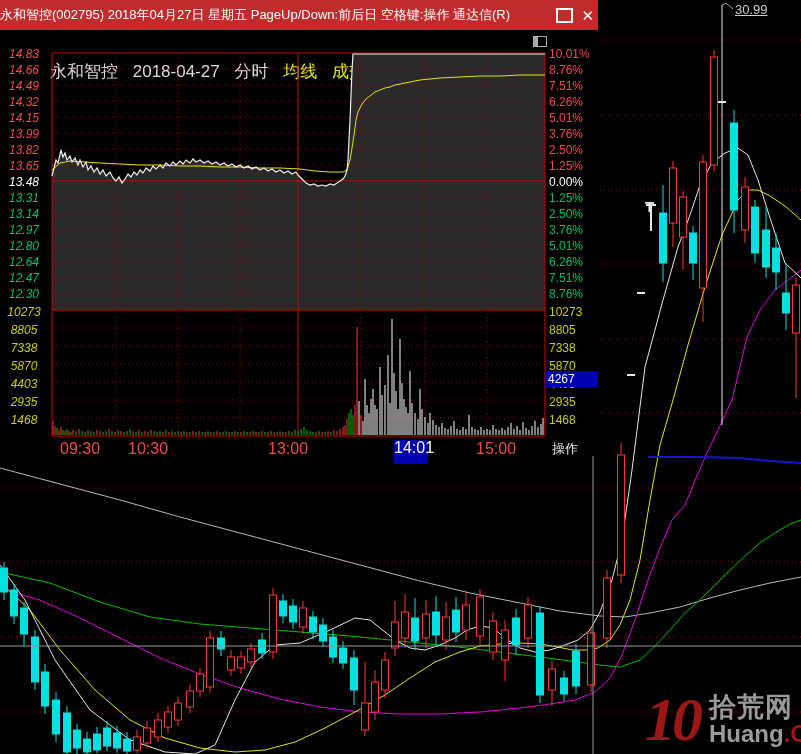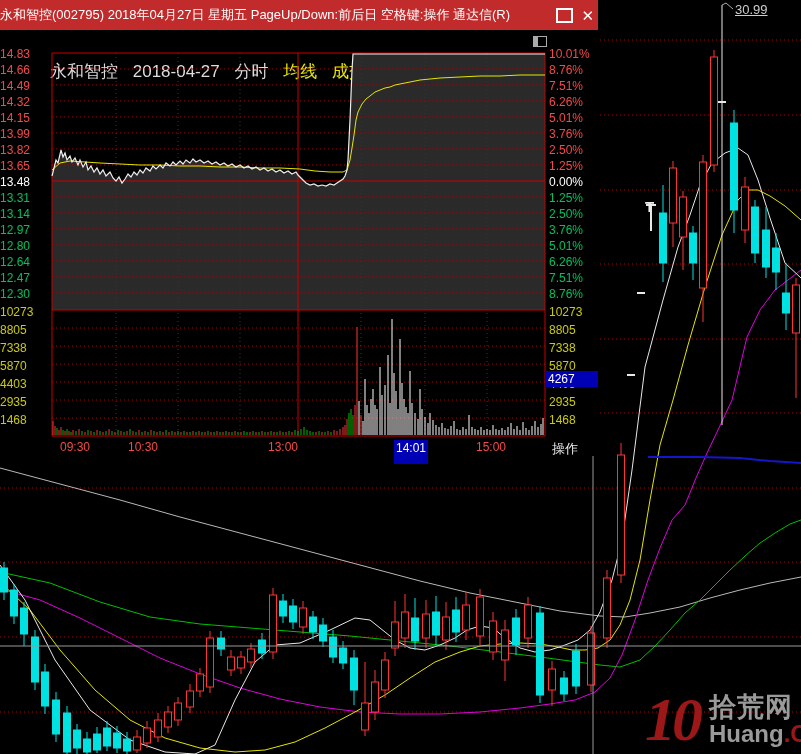--- a/index.html
+++ b/index.html
@@ -14,27 +14,27 @@
   #win-btns{position:absolute;right:4px;top:0;height:30px;display:flex;align-items:center;gap:8px;color:#fff;}
   #btn-max{width:13px;height:11px;border:2px solid #fff;display:inline-block;}
   #btn-close{font-size:15px;line-height:15px;}
   #pane-header{position:absolute;left:50px;top:28px;width:540px;height:18px;font-size:17px;
                color:#ddd;white-space:nowrap;margin-top:32px;}
   #pane-header span{margin-right:10px;}
   .yel{color:#e6e600;}
   #pane-icon{position:absolute;left:533px;top:36px;width:12px;height:9px;border:1px solid #aaa;background:#000;}
   #pane-icon i{display:block;width:4px;height:9px;background:#aaa;}
   .axlabel{position:absolute;font-size:12px;line-height:14px;}
-  .axleft{left:0;width:48px;text-align:left;}
+  .axleft{left:0;width:48px;text-align:center;font-style:italic;}
   .axright{left:549px;width:49px;text-align:left;}
   .cr{color:#f24b4b;} .cg{color:#00c060;} .cw{color:#fff;} .cy{color:#cccc00;}
   .cursor-badge{position:absolute;background:#0000b4;color:#fff;font-size:12px;text-align:center;}
   #vol-cursor{left:545px;top:371px;width:53px;height:16px;line-height:16px;text-align:left;padding-left:3px;box-sizing:border-box;}
   #time-cursor{height:24px;line-height:16px;}
-  .timelabel{position:absolute;top:440px;font-size:12px;color:#f24b4b;white-space:nowrap;}
+  .timelabel{position:absolute;top:440px;font-size:16px;color:#f24b4b;white-space:nowrap;}
   #action-label{position:absolute;left:552px;top:440px;font-size:13px;color:#eee;}
   
   #high-label{position:absolute;left:735px;top:2px;font-size:13px;color:#ccc;text-decoration:underline;}
   #t-marker{position:absolute;left:645px;top:198px;font-size:15px;font-weight:bold;color:#eee;}
   
   #watermark{position:absolute;left:645px;top:694px;width:158px;height:60px;}
   #wm-10{position:absolute;left:0;top:-10px;font-size:62px;font-weight:bold;font-style:italic;
          color:#9c1717;font-family:"Liberation Serif","DejaVu Serif",serif;letter-spacing:-4px;}
   #wm-right{position:absolute;left:64px;top:0px;}
   #wm-name{font-size:27px;font-weight:bold;color:#9a9a9a;letter-spacing:1px;line-height:26px;}

